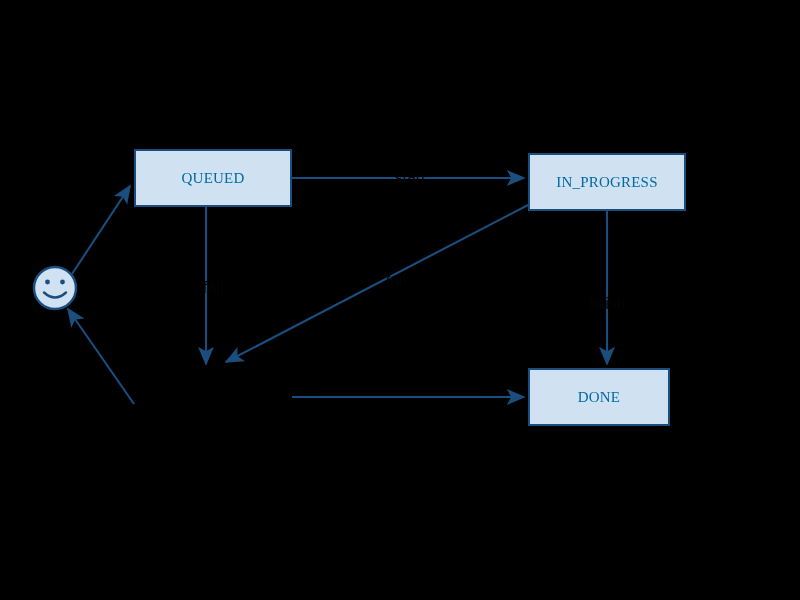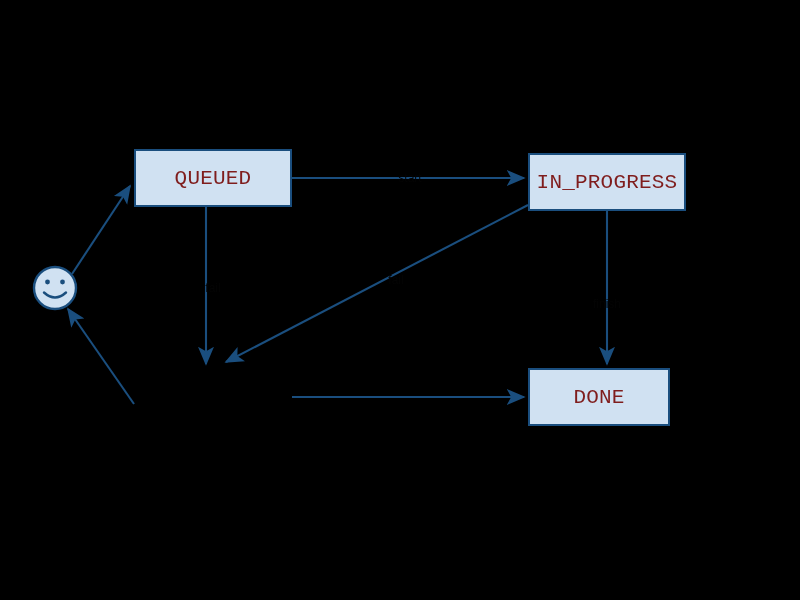--- a/index.html
+++ b/index.html
@@ -30,33 +30,33 @@
   .state-node {
     position: absolute;
     box-sizing: border-box;
     background: #d0e1f2;
     border: 2px solid #1a4e7e;
     display: flex;
     align-items: center;
     justify-content: center;
   }
   .state-node-label {
-    color: #7f1d1d;
-    font-family: Liberation Mono, monospace;
-    font-size: 21px;
+    color: #0369a1;
+    font-family: Liberation Serif, serif;
+    font-size: 15px;
     font-weight: 400;
     letter-spacing: 0.2px;
     white-space: nowrap;
     line-height: 1;
   }
   .edge-label {
     position: absolute;
     color: #040404;
     font-family: "Liberation Sans", sans-serif;
-    font-size: 12px;
+    font-size: 16px;
     white-space: nowrap;
     line-height: 1;
     transform: translate(-50%, -50%);
     pointer-events: none;
   }
 </style>
 </head>
 <body>
 
 <div id="diagram-canvas">

